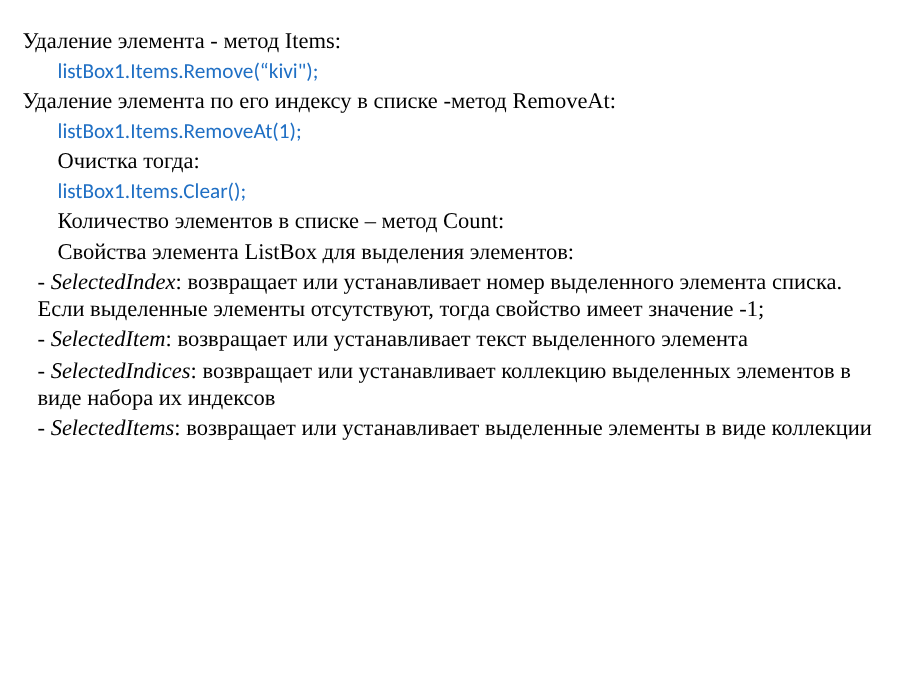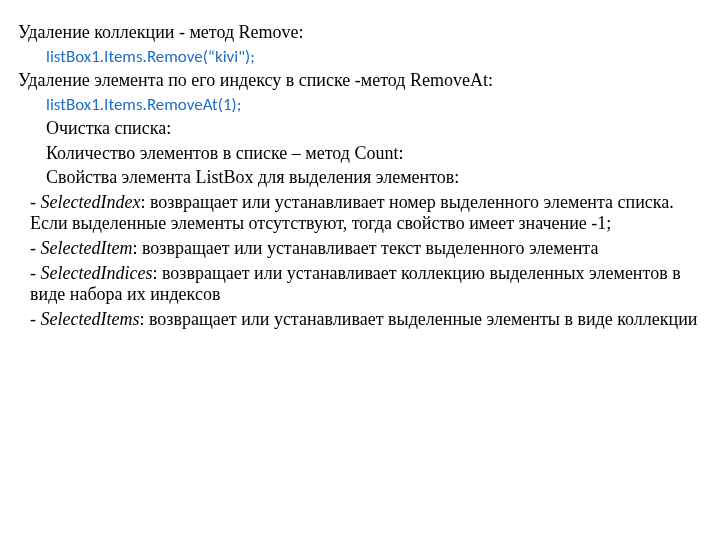--- a/index.html
+++ b/index.html
@@ -36,27 +36,28 @@
   }
   .bullet {
     padding-left: 12px;
   }
 </style>
 </head>
 <body>
 
 <div class="page">
 
-  <div class="line desc">Удаление коллекции - метод Remove:</div>
+  <div class="line desc">Удаление элемента - метод Items:</div>
   <div class="line indent code">listBox1.Items.Remove(“kivi");</div>
 
   <div class="line desc">Удаление элемента по его индексу в списке -метод RemoveAt:</div>
   <div class="line indent code">listBox1.Items.RemoveAt(1);</div>
 
-  <div class="line indent desc">Очистка списка:</div>
+  <div class="line indent desc">Очистка тогда:</div>
+  <div class="line indent code">listBox1.Items.Clear();</div>
 
 
   <div class="line indent desc">Количество элементов в списке – метод Count:</div>
 
   <div class="line indent desc">Свойства элемента ListBox для выделения элементов:</div>
 
   <div class="line bullet desc">
     <span> - </span><em class="prop">SelectedIndex</em><span>: возвращает или устанавливает номер выделенного элемента списка. Если выделенные элементы отсутствуют, тогда свойство имеет значение -1;</span>
   </div>
 

